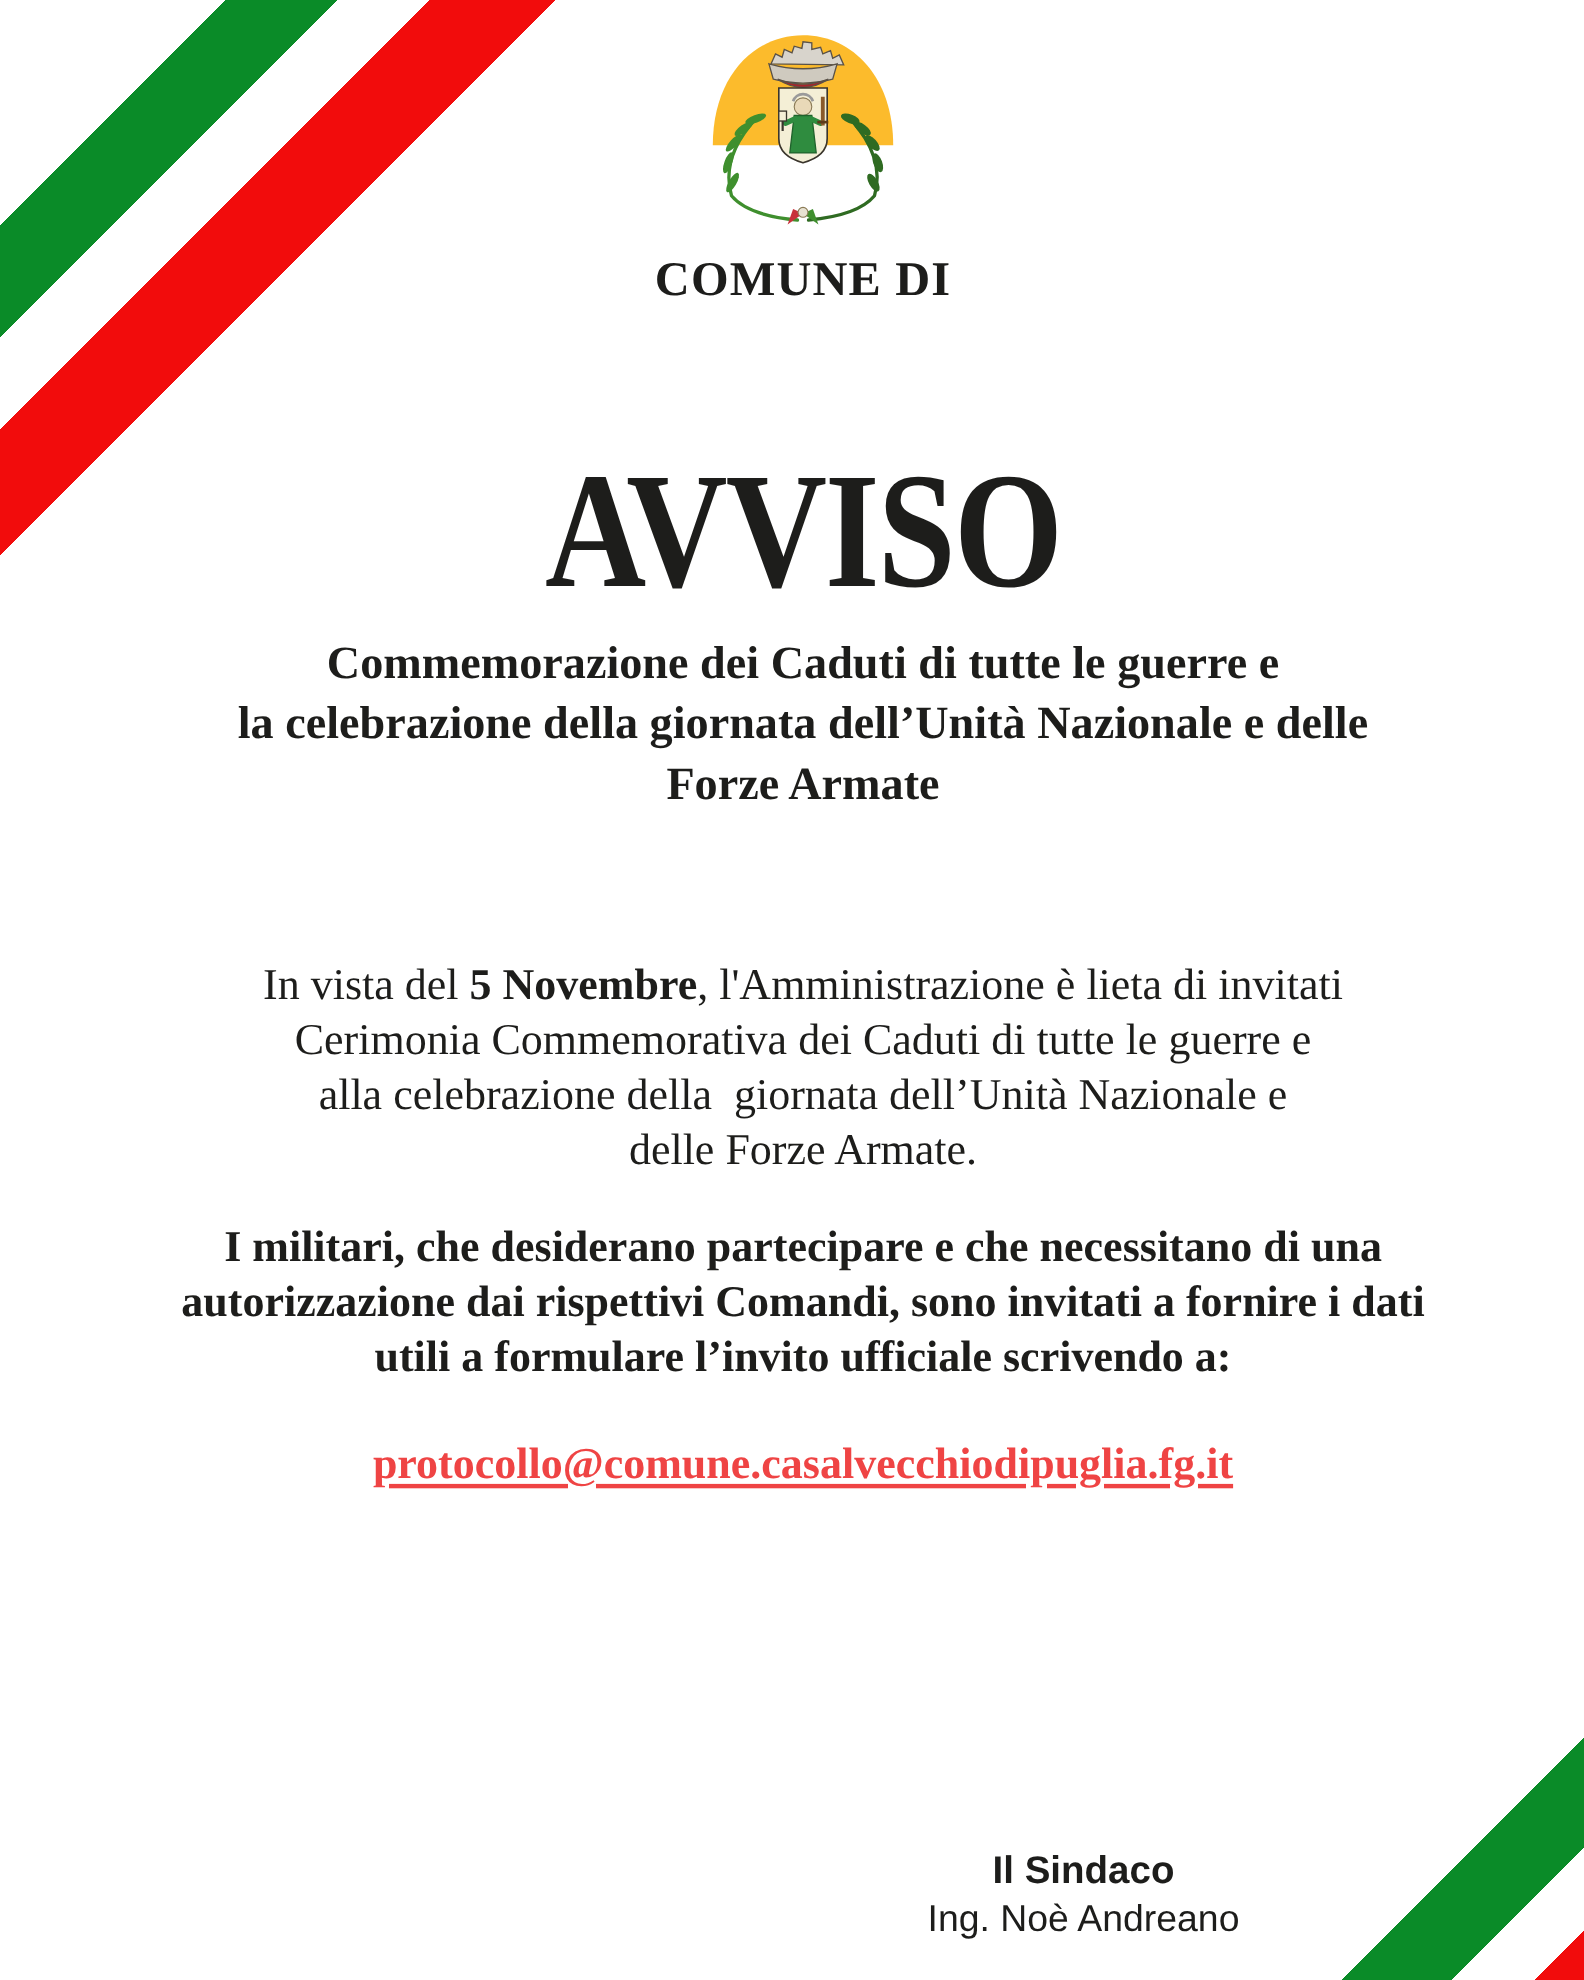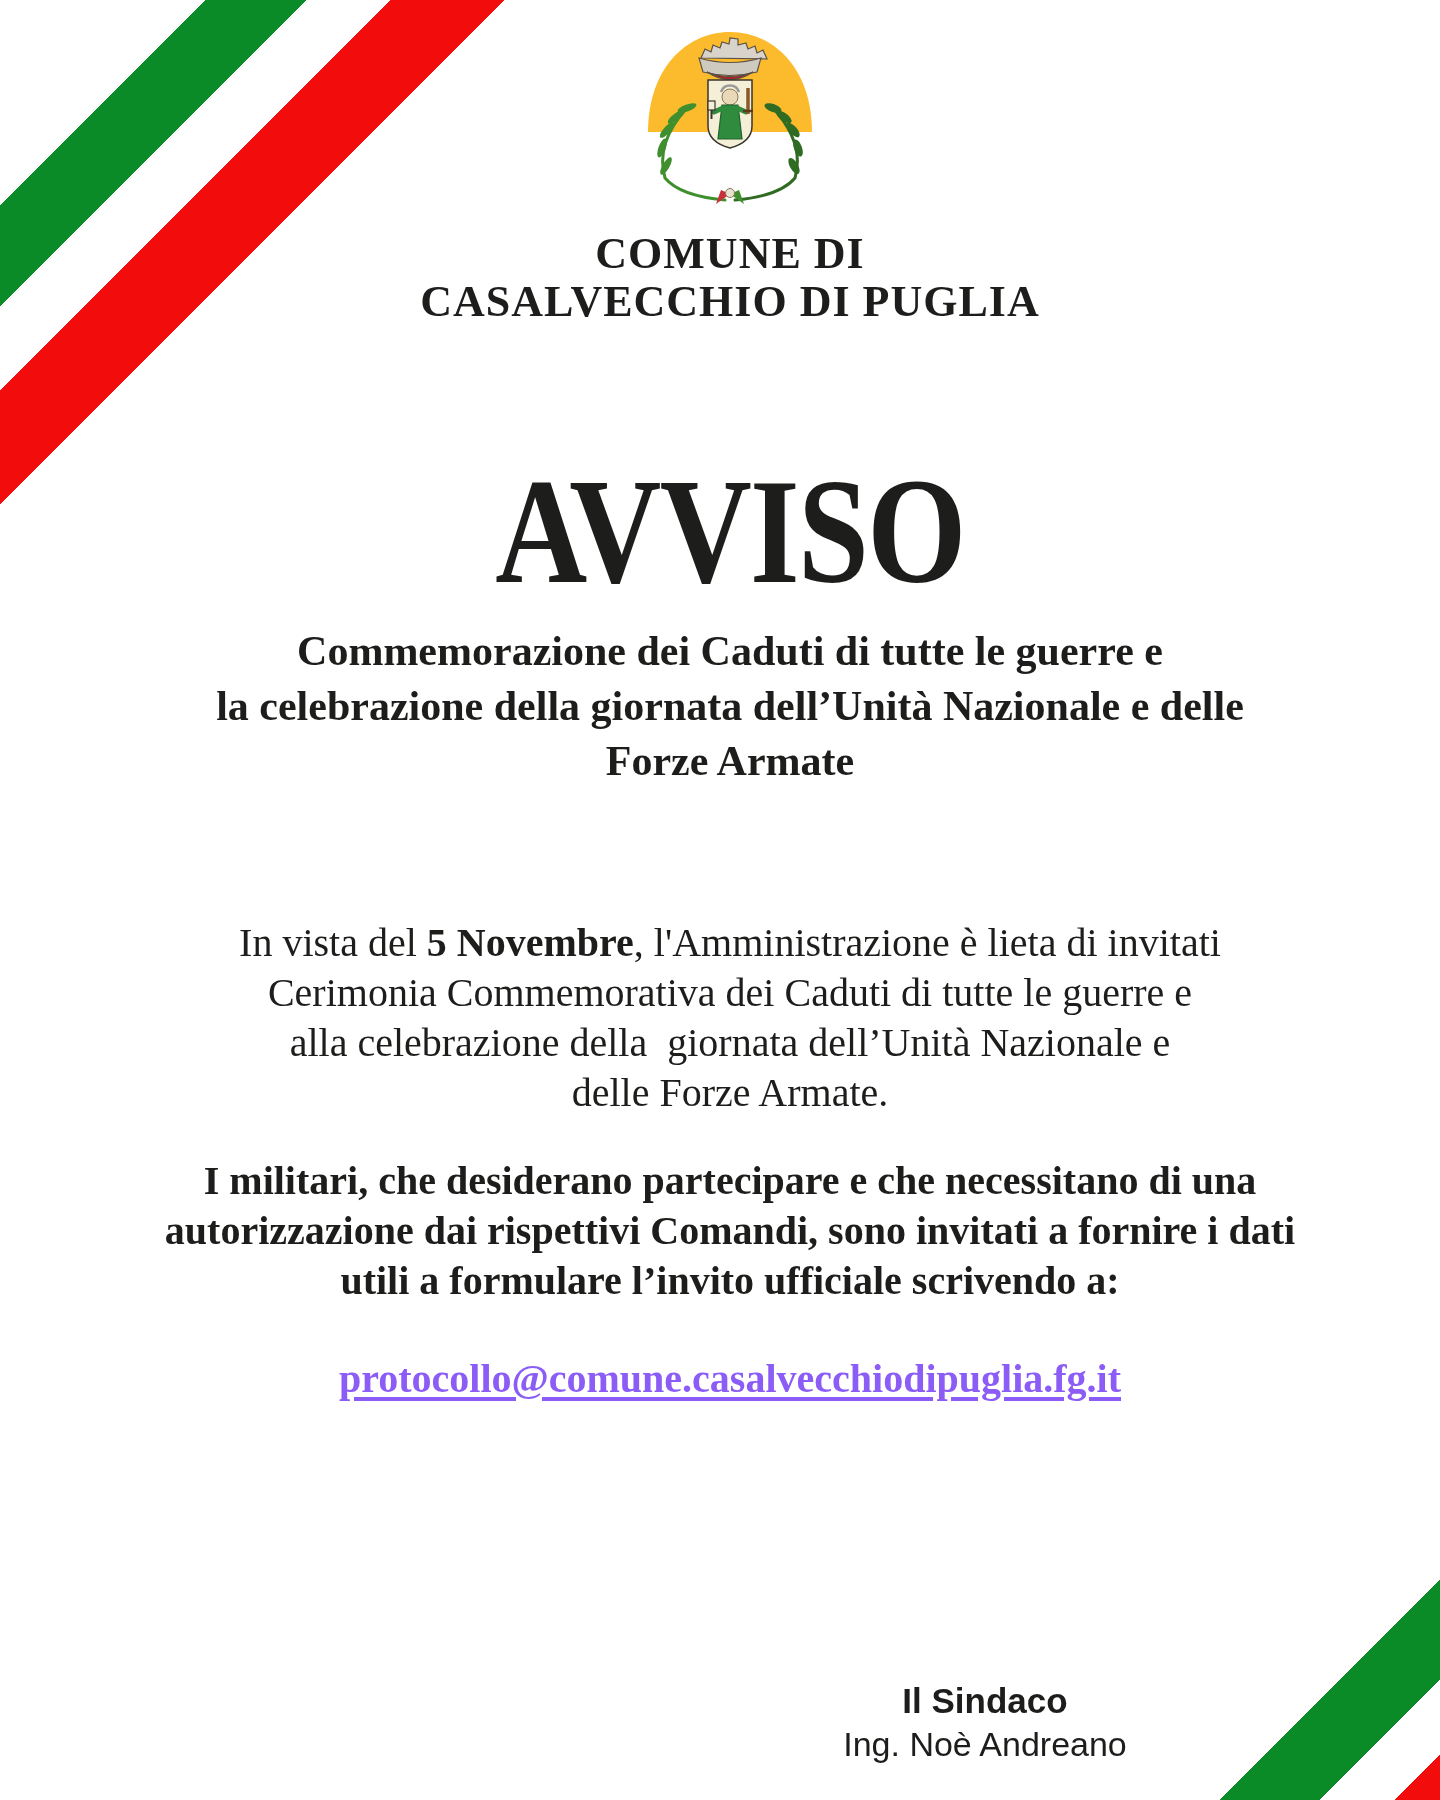--- a/index.html
+++ b/index.html
@@ -44,21 +44,21 @@
     margin:130px 0 0 0;
     font-size:150px;line-height:150px;font-weight:700;
     letter-spacing:-2px;
     transform:scaleX(0.85);
     transform-origin:50% 50%;
   }
   .subtitle{margin:18px 0 0 0;font-size:42px;line-height:55px;font-weight:700;}
   .para1{margin:129px 0 0 0;font-size:40px;line-height:50px;font-weight:400;}
   .para2{margin:38px 0 0 0;font-size:40px;line-height:50px;font-weight:700;}
   .email-row{margin:50px 0 0 0;font-size:40px;line-height:46px;font-weight:700;}
-  .email-link{color:#8b5cf6;text-decoration:underline;text-underline-offset:5px;cursor:pointer;}
+  .email-link{color:#ef4444;text-decoration:underline;text-underline-offset:5px;cursor:pointer;}
   .note{margin:93px 0 0 0;font-size:34px;line-height:40px;font-style:italic;font-weight:400;}
   .line{white-space:pre-wrap;}
   .signature{
     position:absolute;left:985px;top:1680px;z-index:2;
     transform:translateX(-50%);
     font-family:"Liberation Sans","DejaVu Sans",sans-serif;
     text-align:center;white-space:nowrap;
   }
   .sig-role{font-size:35px;line-height:42px;font-weight:700;}
   .sig-name{font-size:34px;line-height:44px;font-weight:400;}
@@ -122,21 +122,20 @@
         <g>
           <path d="M95 166 l-14 10 5 -14 Z" fill="#c8313a"></path>
           <path d="M95 166 l14 10 -5 -14 Z" fill="#3f8f2e"></path>
           <circle cx="95" cy="165" r="4.5" fill="#e7e2d2" stroke="#8a7a55" stroke-width="1"></circle>
         </g>
       </svg>
     </div>
 
     <h2 class="muni-name">
       <div class="line">COMUNE DI</div>
-      <div class="line">CASALVECCHIO DI PUGLIA</div>
     </h2>
 
     <h1 class="avviso">AVVISO</h1>
 
     <h3 class="subtitle">
       <div class="line">Commemorazione dei Caduti di tutte le guerre e</div>
       <div class="line">la celebrazione della giornata dell’Unità Nazionale e delle</div>
       <div class="line">Forze Armate</div>
     </h3>
 

